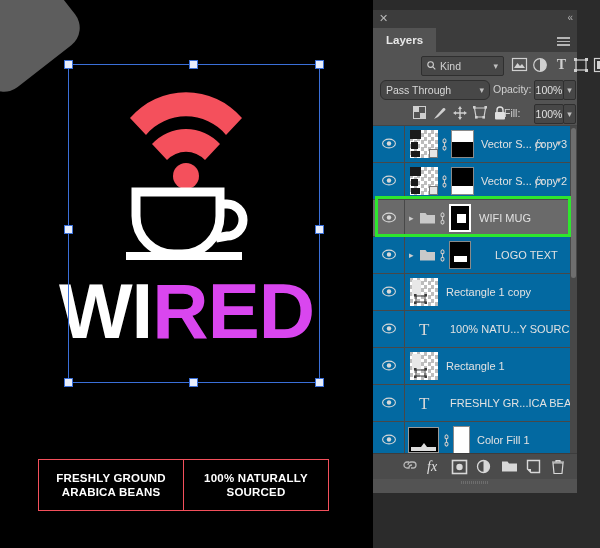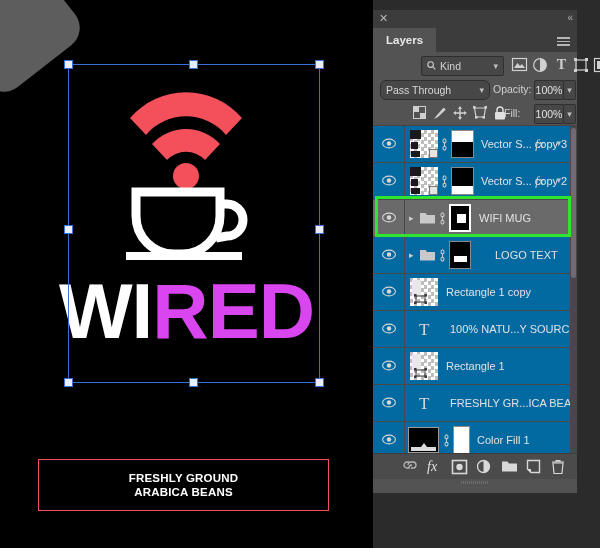--- a/index.html
+++ b/index.html
@@ -172,20 +172,26 @@
     <div class="wordmark"><span>WI</span><span class="red">RED</span></div>
 
 
     <div class="badges">
       <div class="badge">
         <div>
           <span>FRESHLY GROUND</span><br>
           <span>ARABICA BEANS</span>
         </div>
       </div>
+      <div class="badge">
+        <div>
+          <span>100% NATURALLY</span><br>
+          <span>SOURCED</span>
+        </div>
+      </div>
     </div>
 
     <div class="tbox">
       <div class="thandle h-tl"></div>
       <div class="thandle h-tc"></div>
       <div class="thandle h-tr"></div>
       <div class="thandle h-ml"></div>
       <div class="thandle h-mr"></div>
       <div class="thandle h-bl"></div>
       <div class="thandle h-bc"></div>

